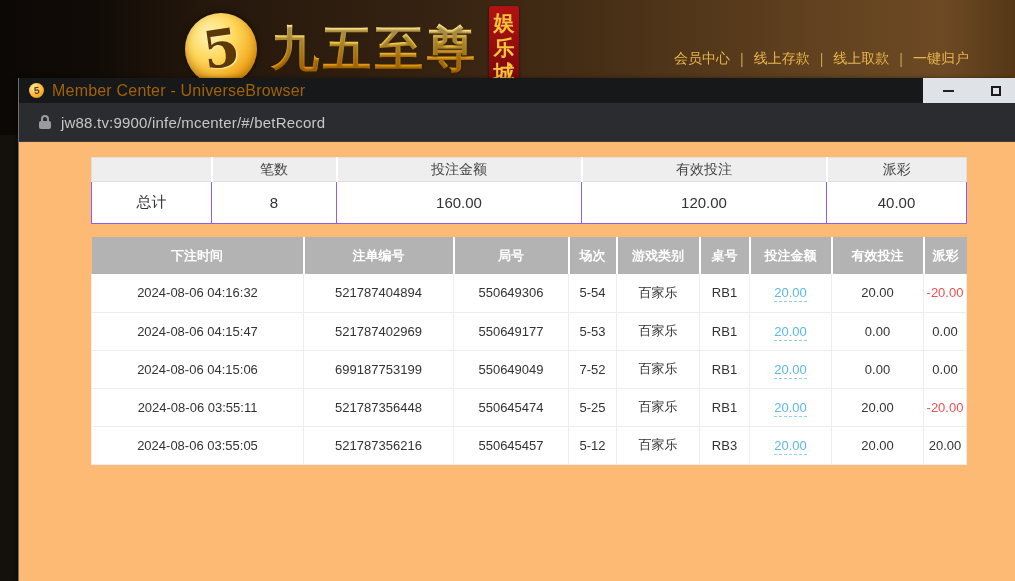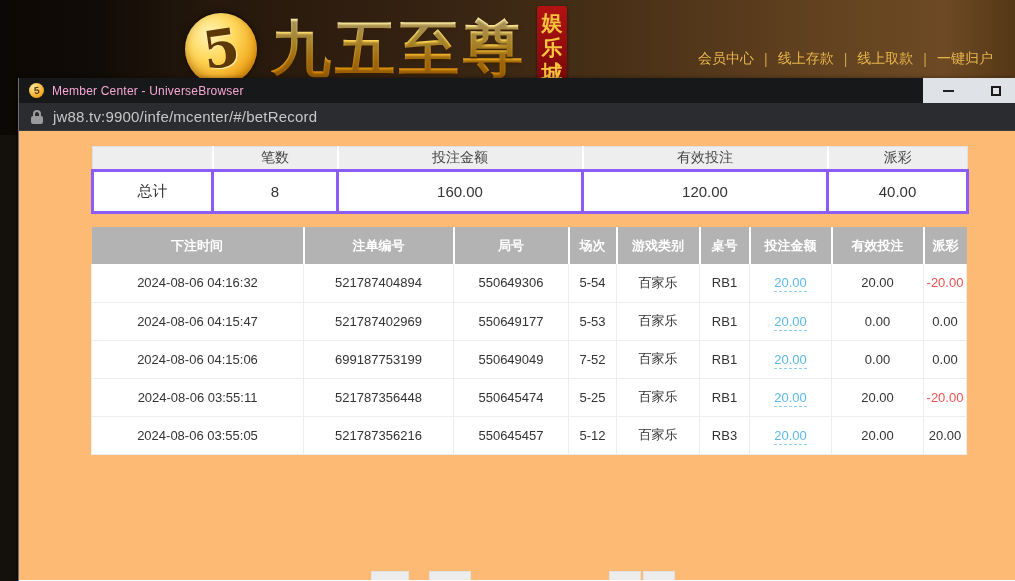--- a/index.html
+++ b/index.html
@@ -16,34 +16,34 @@
     width:72px; height:72px; border-radius:50%;
     background:radial-gradient(circle at 35% 30%,#fff3b8 0%,#ffd95e 35%,#f2a81d 70%,#c97d08 100%);
     box-shadow:0 0 6px rgba(0,0,0,.6), inset 0 -4px 8px rgba(140,80,0,.5);
     display:flex; align-items:center; justify-content:center;
   }
   .logo-coin span{
     font-size:52px; font-weight:bold; color:#5c3708; transform:rotate(-8deg);
     font-family:"DejaVu Serif",serif; text-shadow:1px 1px 0 #ffe9a0;
   }
   .logo-text{
-    margin-left:14px; font-size:60px; font-weight:bold; letter-spacing:4px; line-height:70px;
+    margin-left:14px; font-size:48px; font-weight:bold; letter-spacing:4px; line-height:70px;
     background:linear-gradient(180deg,#fff4b5 5%,#ffd64e 40%,#f0a312 68%,#d07e00 100%);
     -webkit-background-clip:text; background-clip:text; color:transparent;
     text-shadow:0 2px 2px rgba(60,30,0,.45);
   }
   .logo-banner{
     margin-left:10px; width:30px; padding:4px 2px 6px 2px; border-radius:3px;
     background:linear-gradient(180deg,#b31212 0%,#8c0c0c 60%,#6f0808 100%);
     box-shadow:0 1px 3px rgba(0,0,0,.6);
     display:flex; flex-direction:column; align-items:center;
   }
   .logo-banner span{ font-size:21px; font-weight:bold; color:#f7c43c; line-height:25px; }
   .top-nav{
-    position:absolute; top:50px; right:12px; display:flex; align-items:center;
+    position:absolute; top:50px; right:36px; display:flex; align-items:center;
     font-size:14px; color:#e9b54b; white-space:nowrap;
   }
   .top-nav .nav-link{ padding:0 10px; cursor:pointer; color:#e9b54b; }
   .top-nav .sep{ color:#caa04a; }
 
   
   .browser{
     position:absolute; left:18px; top:78px; width:997px; height:503px;
     border-left:1px solid #6f6f6f; box-shadow:-2px 0 4px rgba(0,0,0,.4);
     background:#fff;
@@ -51,32 +51,32 @@
   .titlebar{
     position:relative; height:25px; background:#17181a;
     display:flex; align-items:center; padding-left:10px;
   }
   .win-icon{
     width:15px; height:15px; border-radius:50%;
     background:radial-gradient(circle at 35% 30%,#ffe9a0,#f6b22a 60%,#cf7e07);
     display:flex; align-items:center; justify-content:center; margin-right:8px;
   }
   .win-icon i{ font-style:normal; font-size:10px; font-weight:bold; color:#5c3708; transform:rotate(-8deg); }
-  .win-title{ font-size:12px; color:#f9a8d4; letter-spacing:.2px; }
+  .win-title{ font-size:16px; color:#a16207; letter-spacing:.2px; }
   .win-controls{
     position:absolute; right:0; top:0; height:25px; width:92px; background:#dfe2e6;
     display:flex; align-items:center; justify-content:space-between; padding:0 8px 0 14px;
   }
   .btn-min,.btn-max{ width:22px; height:25px; display:flex; align-items:center; justify-content:center; cursor:pointer; }
   .glyph-min{ width:11px; height:2px; background:#222; }
   .glyph-max{ width:10px; height:10px; border:2px solid #1a1a1a; background:transparent; }
 
   .urlbar{
-    height:28px; background:#2b2c2f; border-bottom:1px solid #3c3d40;
-    display:flex; align-items:center; padding-left:12px;
+    height:39px; background:#2b2c2f; border-bottom:1px solid #3c3d40;
+    display:flex; align-items:center; padding-left:20px;
   }
   .lock-icon{ position:relative; width:12px; height:14px; margin-right:10px; }
   .lock-icon .shackle{
     position:absolute; top:0; left:2px; width:8px; height:8px;
     border:2px solid #9b9b9b; border-bottom:none; border-radius:5px 5px 0 0;
   }
   .lock-icon .body{
     position:absolute; bottom:0; left:0; width:12px; height:8px;
     background:#9b9b9b; border-radius:2px;
   }
@@ -88,21 +88,21 @@
 
   
   .summary-table{ width:875px; font-size:15px; color:#333; }
   .summary-table thead td{
     background:#eeeeee; height:24px; text-align:center; font-size:14px; color:#444;
     border:1px solid #e0e0e0; border-right:2px solid #ffffff;
   }
   .summary-table thead td:last-child{ border-right:1px solid #e0e0e0; }
   .summary-table tbody td{
     height:42px; text-align:center; background:#fff; font-size:15px;
-    border:3px solid #8b5cf6;
+    border:1px solid #8b5cf6;
   }
 
   
   .bet-table{ width:875px; margin-top:13px; font-size:13px; color:#333; }
   .bet-table thead td{
     background:#b3b3b3; color:#ffffff; font-weight:bold; height:37px;
     text-align:center; font-size:13px; border-right:2px solid #ffffff;
   }
   .bet-table thead td:last-child{ border-right:none; }
   .bet-table tbody td{

